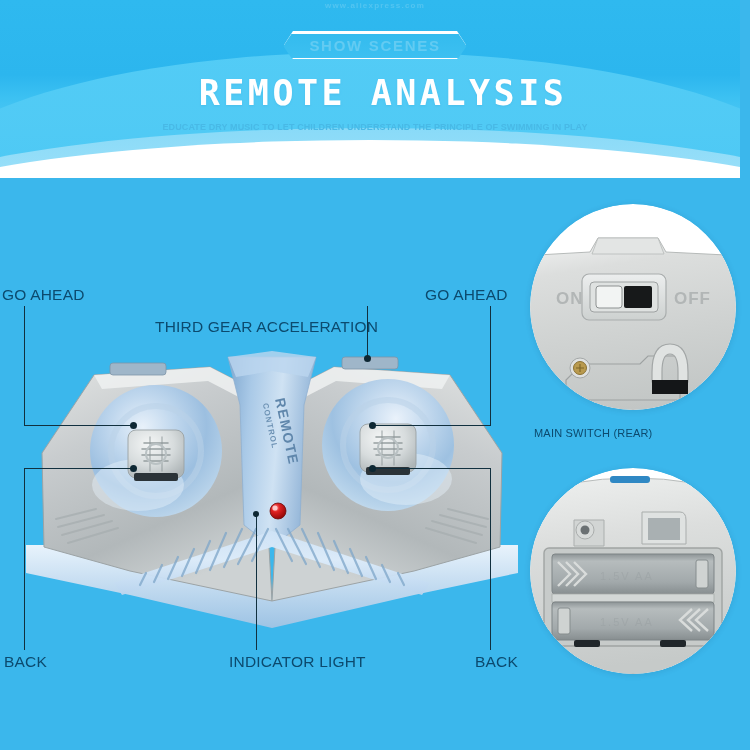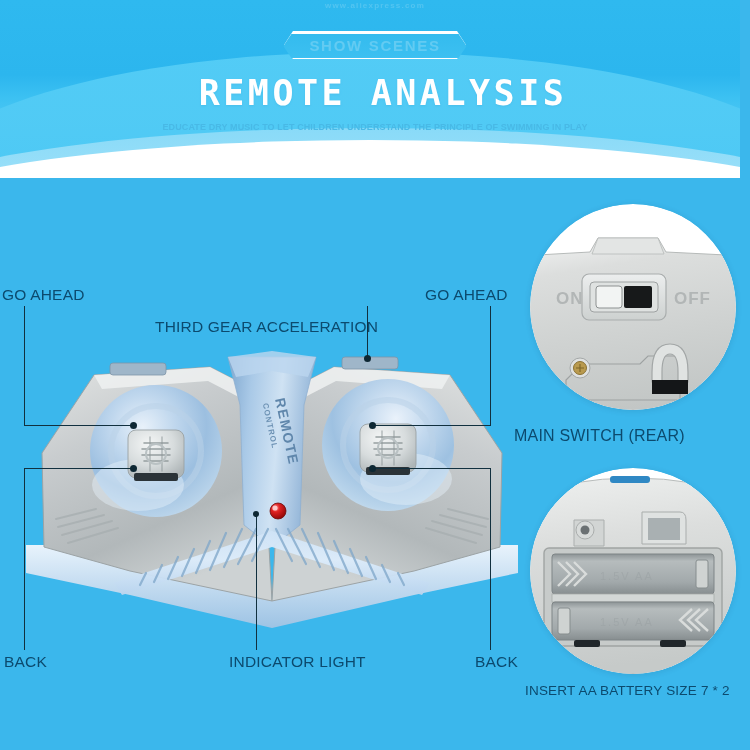--- a/index.html
+++ b/index.html
@@ -78,21 +78,21 @@
     position:absolute; color:#0c4a6e; font-size:15.5px;
     letter-spacing:.2px; white-space:nowrap; z-index:30;
     font-weight:normal;
   }
   #lbl-go-ahead-left   { left:2px;   top:286px; }
   #lbl-third-gear      { left:155px; top:286px;margin-top:32px; }
   #lbl-go-ahead-right  { left:425px; top:286px; }
   #lbl-back-left       { left:4px;   top:653px; }
   #lbl-indicator       { left:185px; top:653px;margin-left:44px; }
   #lbl-back-right      { left:475px; top:653px; }
-  #lbl-main-switch     { left:514px; top:427px; font-size:16px; }
+  #lbl-main-switch     { left:534px; top:427px; font-size:11px; }
   #lbl-battery         { left:525px; top:683px; font-size:13.5px; }
 
   
   .ln { position:absolute; background:#11303f; z-index:25; }
   .ln-v { width:1.4px; }
   .ln-h { height:1.4px; }
   .dot {
     position:absolute; width:7px; height:7px; border-radius:50%;
     background:#0d2733; z-index:26;
   }
@@ -126,21 +126,20 @@
   <div class="main-title">REMOTE  ANALYSIS</div>
   <div class="subtitle">EDUCATE DRY MUSIC TO LET CHILDREN UNDERSTAND THE PRINCIPLE OF SWIMMING IN PLAY</div>
 
   <div class="lbl" id="lbl-go-ahead-left">GO AHEAD</div>
   <div class="lbl" id="lbl-third-gear">THIRD GEAR ACCELERATION</div>
   <div class="lbl" id="lbl-go-ahead-right">GO AHEAD</div>
   <div class="lbl" id="lbl-back-left">BACK</div>
   <div class="lbl" id="lbl-indicator">INDICATOR LIGHT</div>
   <div class="lbl" id="lbl-back-right">BACK</div>
   <div class="lbl" id="lbl-main-switch">MAIN SWITCH (REAR)</div>
-  <div class="lbl" id="lbl-battery">INSERT AA BATTERY SIZE 7 * 2</div>
 
   <div class="ln ln-v" style="left:24px; top:306px; height:120px;"></div>
   <div class="ln ln-h" style="left:24px; top:425px; width:110px;"></div>
   <div class="dot" style="left:130px; top:422px;"></div>
 
   <div class="ln ln-v" style="left:367px; top:306px; height:53px;"></div>
   <div class="dot" style="left:364px; top:355px;"></div>
 
   <div class="ln ln-v" style="left:490px; top:306px; height:120px;"></div>
   <div class="ln ln-h" style="left:372px; top:425px; width:119px;"></div>

